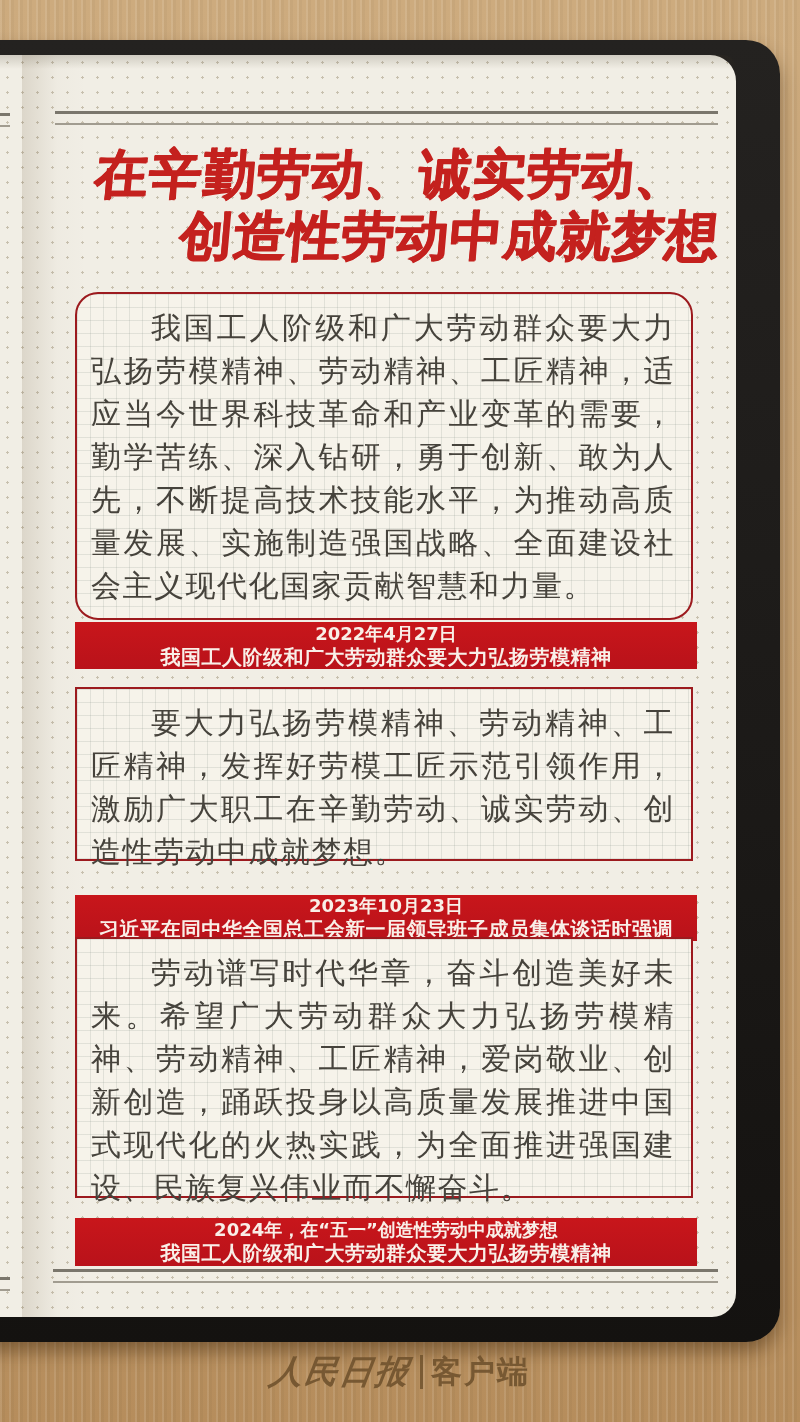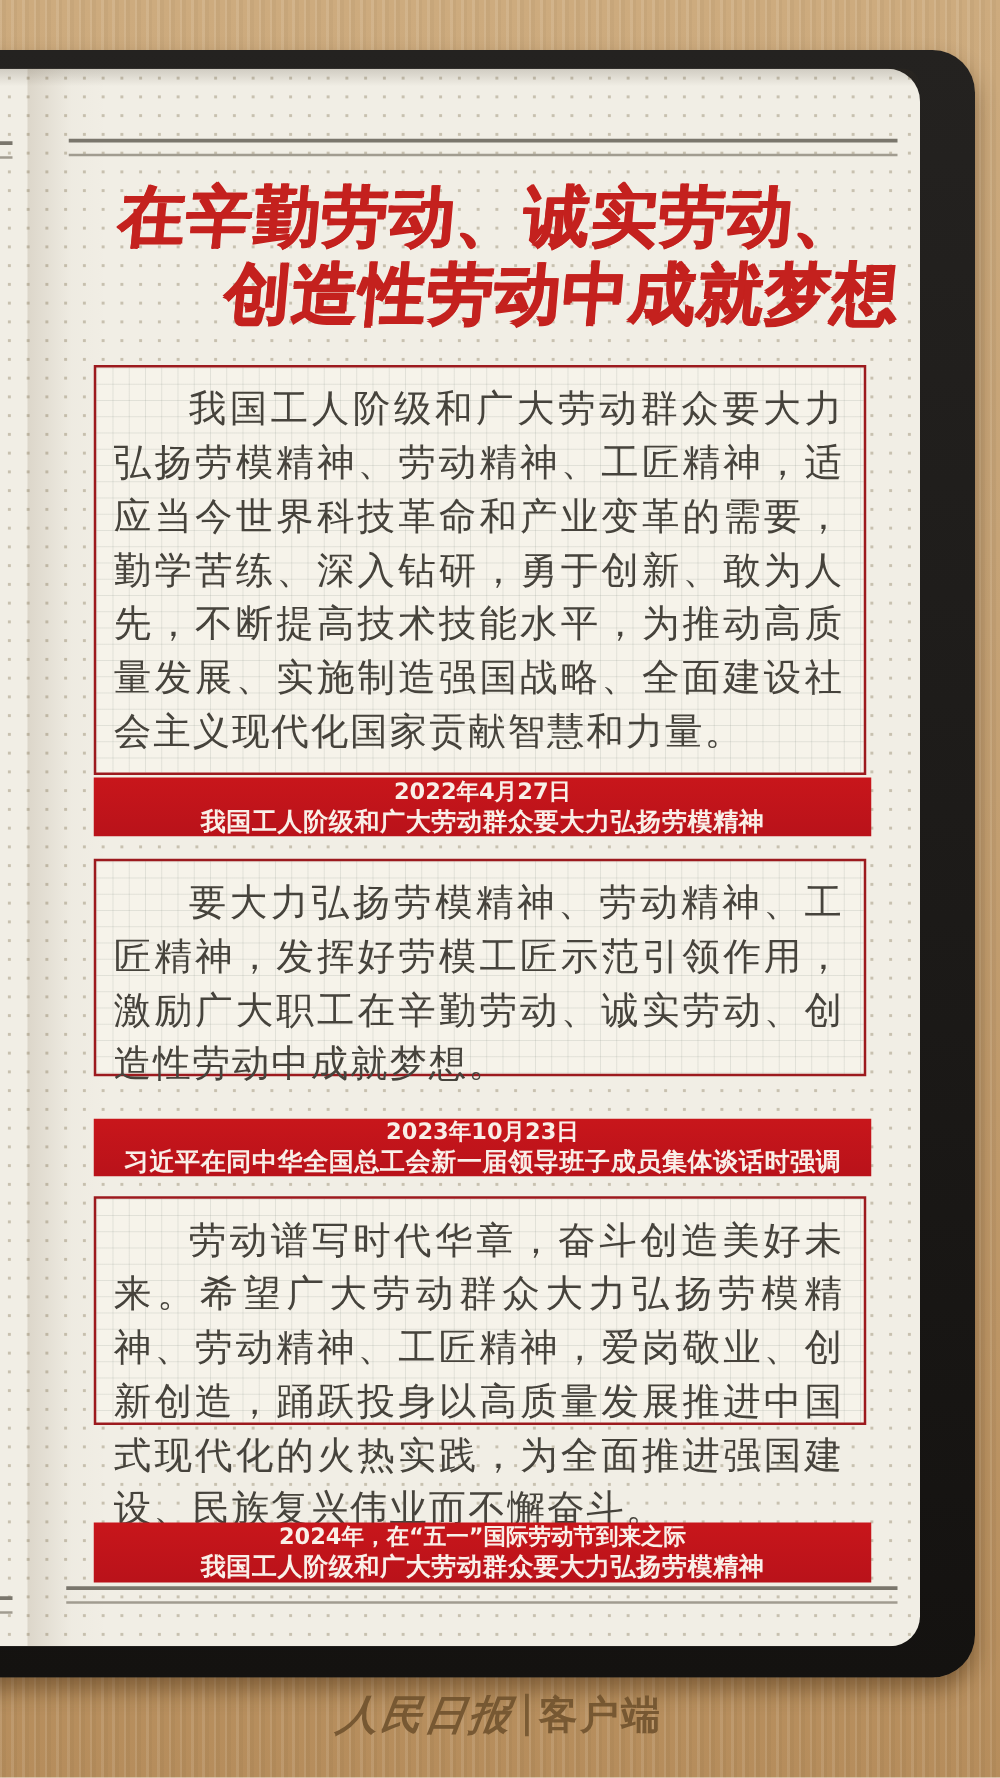--- a/index.html
+++ b/index.html
@@ -72,23 +72,23 @@
     border:2px solid #9c1a1e;
     box-sizing:border-box;
   }
   .card p{
     margin:0;padding:12px 16px 0 14px;
     text-indent:2em;text-align:justify;
     font-size:30px;line-height:43px;letter-spacing:1.5px;
     color:#46433c;
     font-weight:500;
   }
-  .card1{top:237px;height:328px;}
+  .card1{top:237px;height:328px;border-radius:23px;}
   .card2{top:632px;height:174px;}
-  .card3{top:902px;height:183px;}
+  .card3{top:882px;height:261px;}
 
   
   .bar{
     position:absolute;left:105px;width:622px;
     background:linear-gradient(180deg,#c8161b,#b9121a);
     color:#f9efe8;text-align:center;
     display:flex;flex-direction:column;justify-content:center;
     gap:2px;
   }
   .bar .date{font-size:18px;line-height:21px;font-weight:bold;}
@@ -143,21 +143,21 @@
   </div>
   <div class="bar bar2">
     <div class="date">2023年10月23日</div>
     <div class="src">习近平在同中华全国总工会新一届领导班子成员集体谈话时强调</div>
   </div>
 
   <div class="card card3">
     <p>劳动谱写时代华章，奋斗创造美好未来。希望广大劳动群众大力弘扬劳模精神、劳动精神、工匠精神，爱岗敬业、创新创造，踊跃投身以高质量发展推进中国式现代化的火热实践，为全面推进强国建设、民族复兴伟业而不懈奋斗。</p>
   </div>
   <div class="bar bar3">
-    <div class="date">2024年，在“五一”国际劳动节到来之际</div>
+    <div class="date">2024年，在“五一”创造性劳动中成就梦想</div>
     <div class="src">我国工人阶级和广大劳动群众要大力弘扬劳模精神</div>
   </div>
 
   <div class="rule-stub bottom"></div>
   <div class="rule rule-bottom"></div>
 </div>
 
 <div class="logo">
   <span class="brand">人民日报</span>
   <span class="divider"></span>

